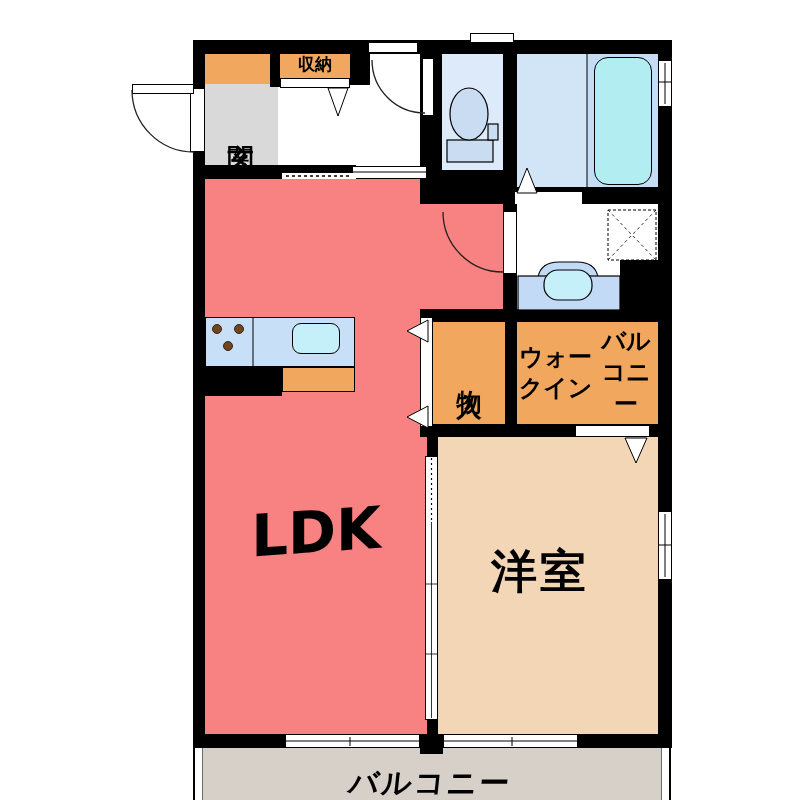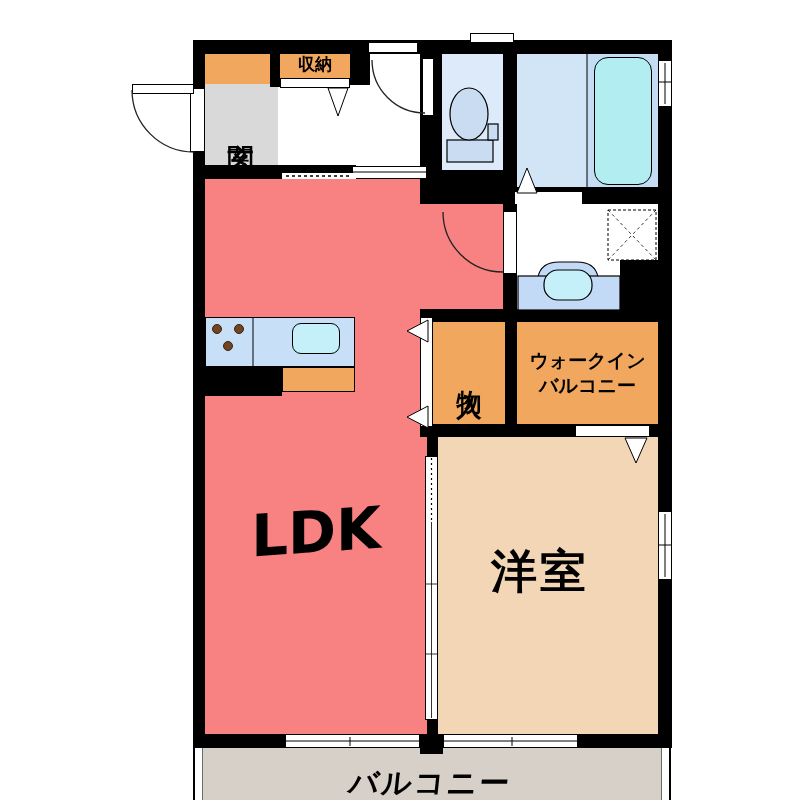--- a/index.html
+++ b/index.html
@@ -136,20 +136,20 @@
       <line x1="426" y1="552" x2="438" y2="552" stroke-width="0.8"></line>
       <line x1="426" y1="622" x2="438" y2="622" stroke-width="0.8"></line>
     </g>
     <line x1="286" y1="144" x2="352" y2="144" stroke="#000" stroke-width="1.5" stroke-dasharray="3,3"></line>
   </svg>
 
   <div class="abs lbl vert" style="left:205px;top:52px;width:73px;height:83px;font-size:26px;">玄関</div>
   <div class="abs lbl" style="left:280px;top:19px;width:70px;height:27px;font-size:17px;">収納</div>
   <div class="abs lbl" style="left:205px;top:435px;width:222px;height:130px;font-size:58px;transform:rotate(-4deg) skewX(-4deg);">LDK</div>
   <div class="abs lbl vert" style="left:433px;top:290px;width:72px;height:102px;font-size:25px;">物入</div>
-  <div class="abs lbl" style="left:517px;top:290px;width:141px;height:102px;font-size:19px;line-height:1.3;flex-direction:column;">
+  <div class="abs lbl" style="left:517px;top:290px;width:141px;height:102px;font-size:24px;line-height:1.3;flex-direction:row;">
     <span>ウォークイン</span>
     <span>バルコニー</span>
   </div>
   <div class="abs lbl" style="left:438px;top:485px;width:204px;height:110px;font-size:46px;letter-spacing:3px;font-family:Liberation Mono, monospace;">洋室</div>
   <div class="abs lbl" style="left:196px;top:727px;width:468px;height:48px;font-size:30px;letter-spacing:2px;transform:skewX(-6deg);">バルコニー</div>
 
 </div>
 
 </body></html>

